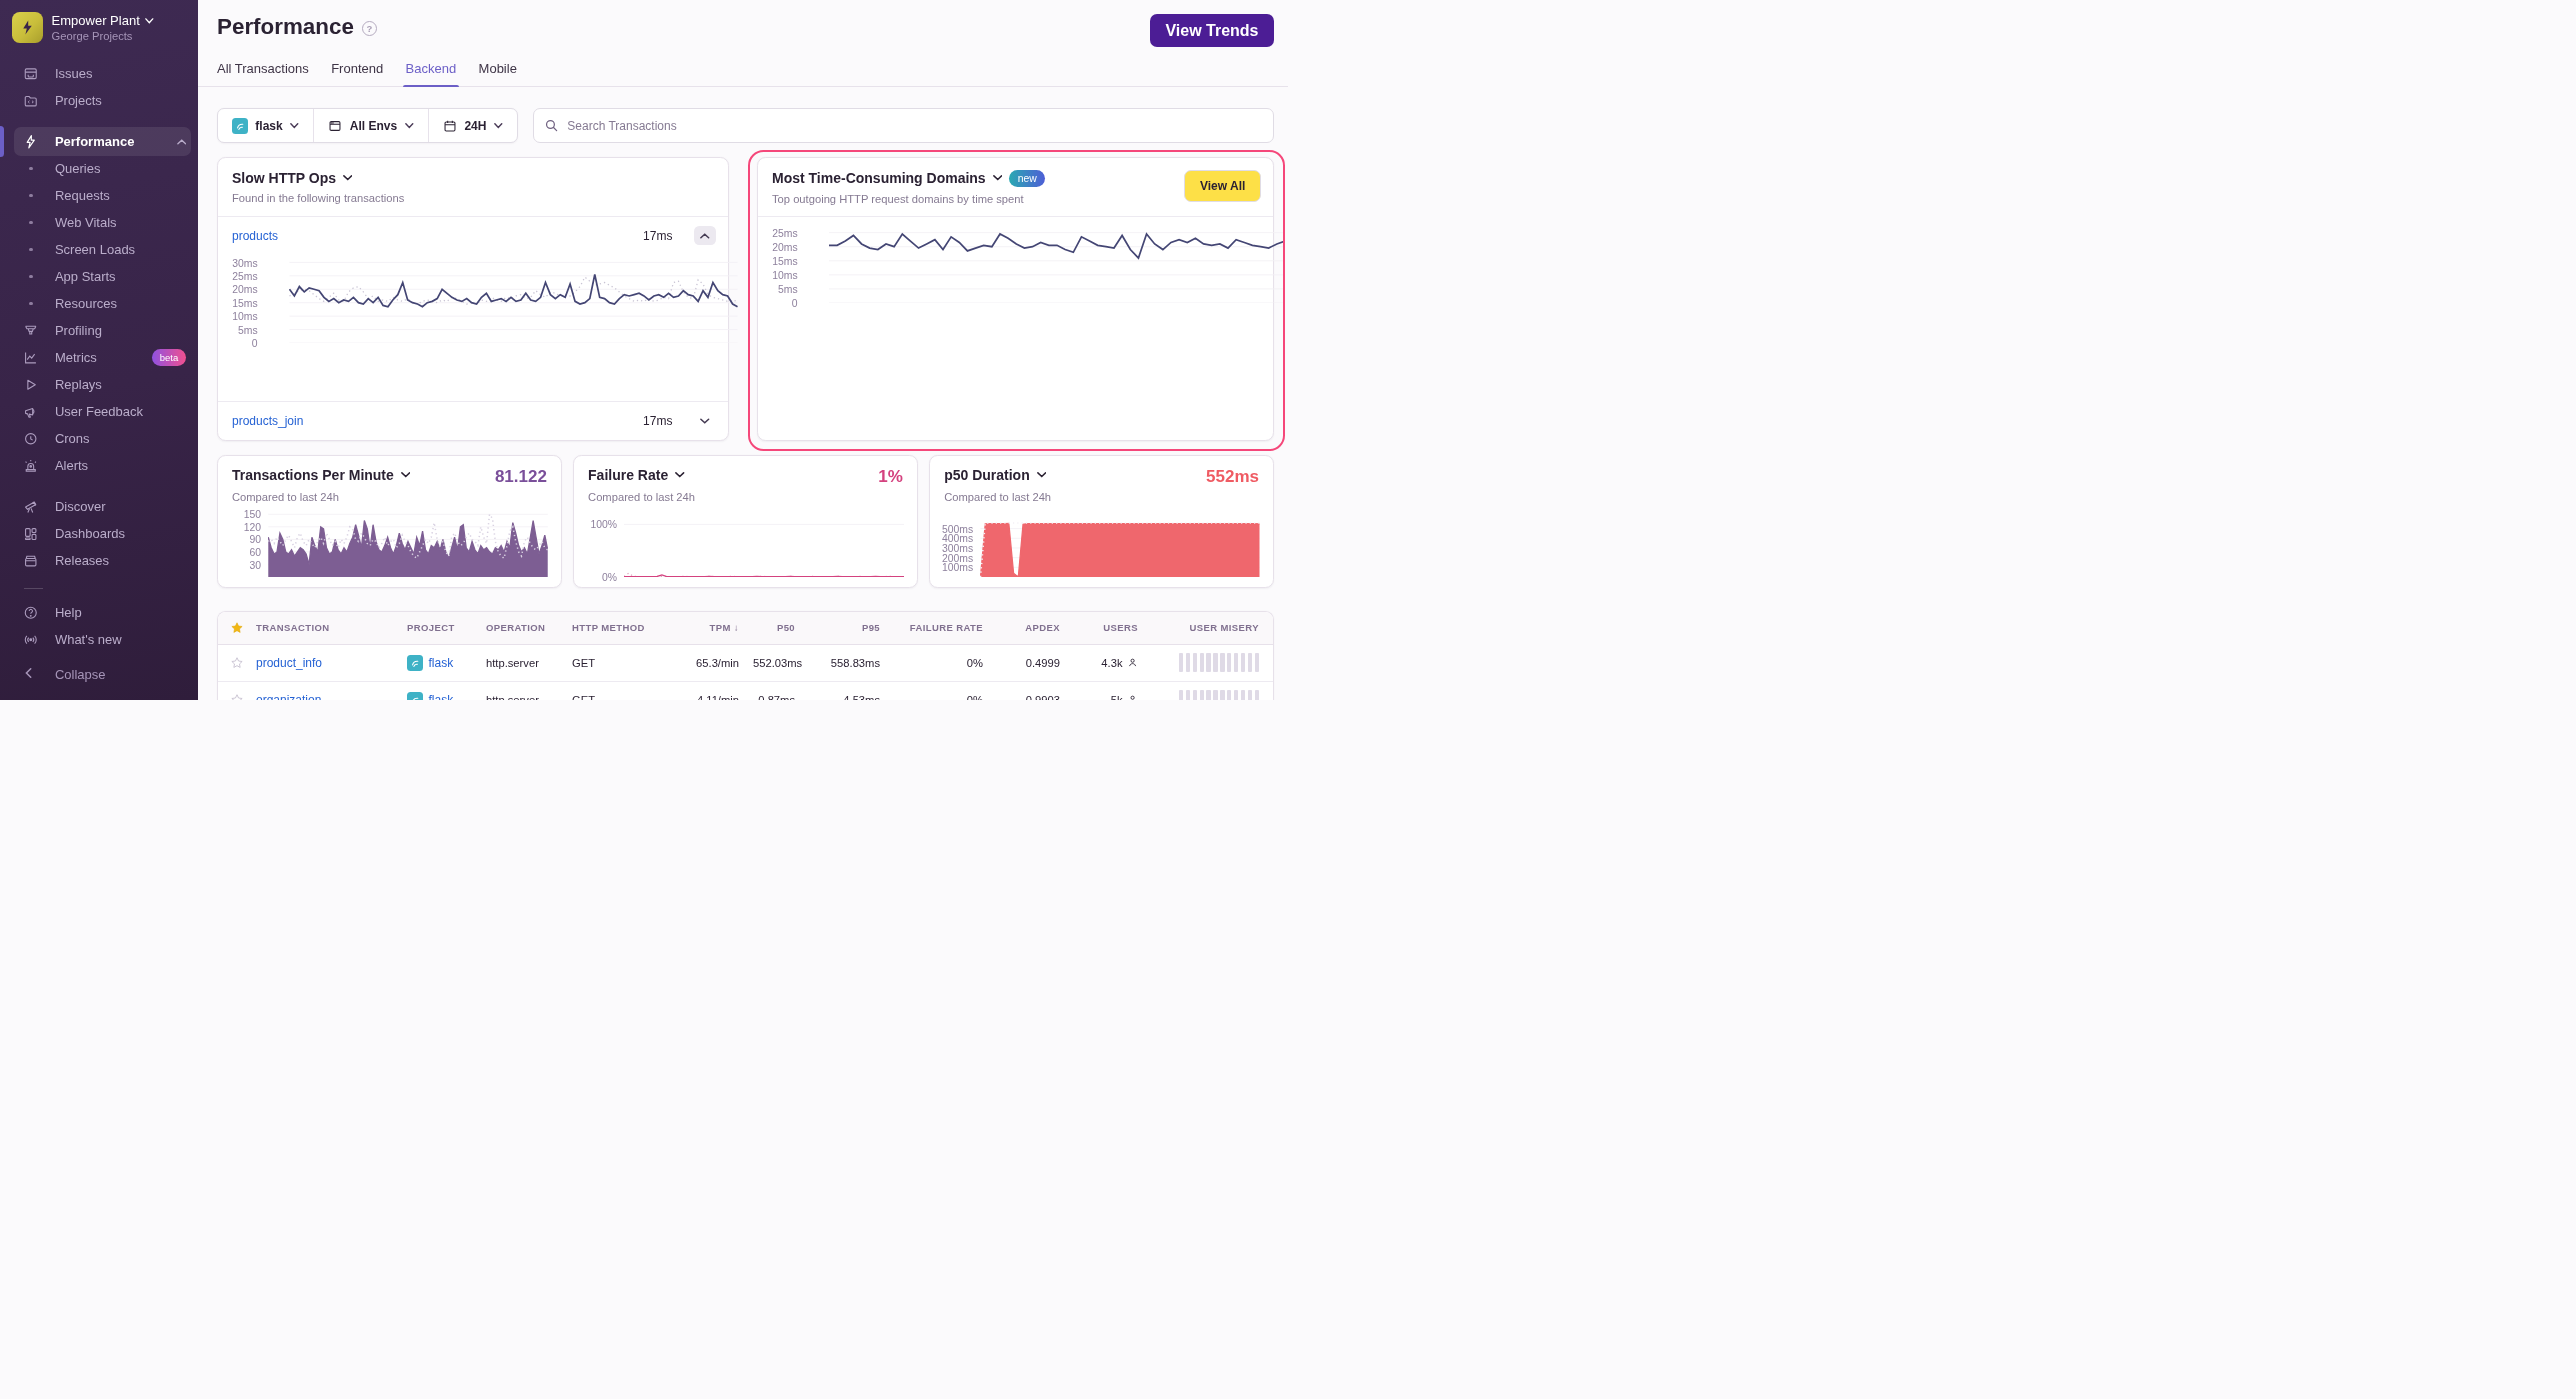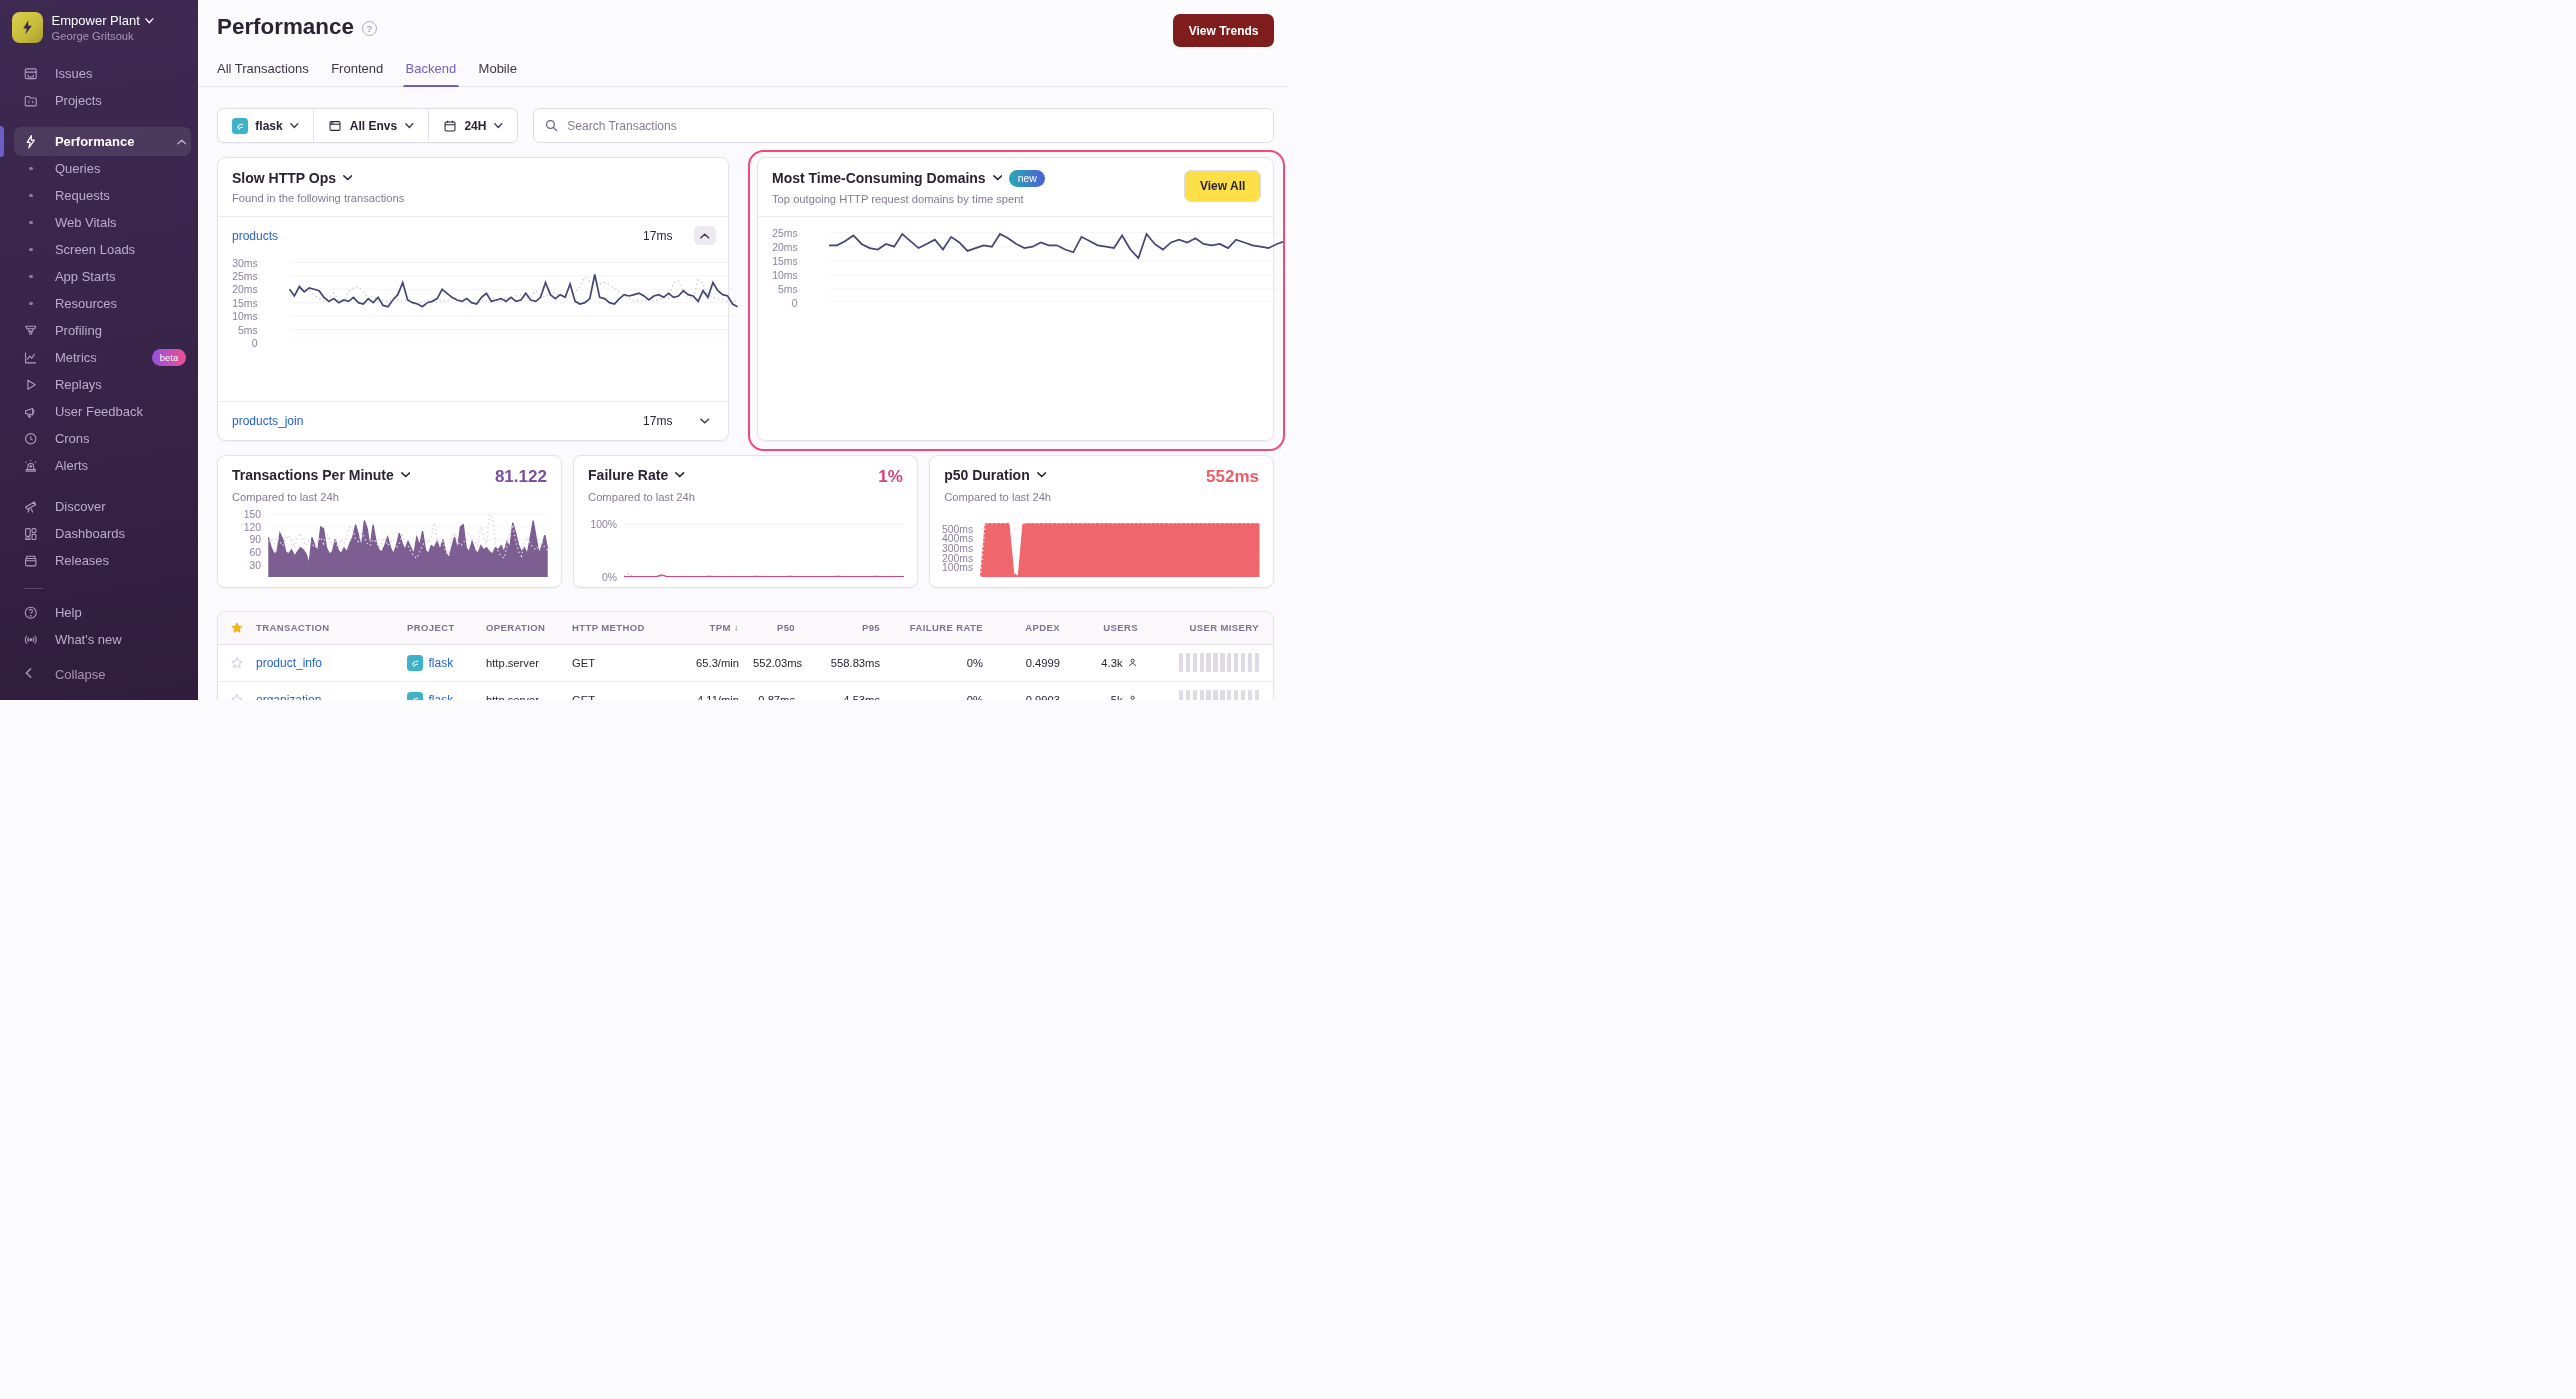--- a/index.html
+++ b/index.html
@@ -36,22 +36,22 @@
   .side-div{height:0.9px;background:rgba(255,255,255,.18);width:19px;margin:14px 0 10.4px 24px;}
   .collapse{margin-top:auto;margin-bottom:12px;}
   .collapse .slabel{color:#A695B8;}
 
   
   .main{position:absolute;left:198px;right:0;top:0;bottom:0;background:#FBFAFC;}
   .header-row{padding:14px 14px 0 19px;position:relative;}
   .page-title{font-size:22.4px;font-weight:700;color:#2B2233;display:flex;align-items:center;gap:7.8px;}
   .qicon{width:15.5px;height:15.5px;border:1.3px solid #B5ABC0;border-radius:50%;color:#A99EB5;
     font-size:9.5px;font-weight:700;display:flex;align-items:center;justify-content:center;margin-top:2.6px;}
-  .view-trends{position:absolute;right:14px;top:14px;height:33px;padding:0 15.5px;background:#7f1d1d;color:#fff;
-    border:none;border-radius:7px;font-size:12px;font-weight:600;cursor:pointer;font-family:inherit;}
+  .view-trends{position:absolute;right:14px;top:14px;height:33px;padding:0 15.5px;background:#4c1d95;color:#fff;
+    border:none;border-radius:7px;font-size:16px;font-weight:600;cursor:pointer;font-family:inherit;}
   .tabs{display:flex;gap:22.4px;padding:21px 0 0 19px;border-bottom:0.9px solid #E7E2EB;}
   .tab{font-size:13px;color:#3E3446;padding-bottom:10.4px;position:relative;cursor:pointer;}
   .tab.active{color:#6C5FC7;}
   .tab.active::after{content:"";position:absolute;left:-2.6px;right:-2.6px;bottom:-0.9px;height:2.6px;background:#6C5FC7;border-radius:2.6px 2.6px 0 0;}
 
   .body{padding:21px 14px 0 19px;}
   .filter-row{display:flex;gap:15.5px;}
   .seg{display:flex;align-items:center;height:35px;background:#fff;border:0.9px solid #E0DCE5;border-radius:7px;
     box-shadow:0 0.9px 1.7px rgba(43,34,51,.04);}
   .seg-btn{display:flex;align-items:center;gap:7.8px;padding:0 14px;font-size:12px;font-weight:600;color:#2B2233;height:100%;cursor:pointer;}
@@ -120,21 +120,21 @@
           <path d="M13 2 L6 13.5 h5 L9 22 l9-12.5 h-5 z" fill="#3A2649"></path>
         </svg>
     </div>
     <div class="org-meta">
       <div class="org-name">
           <span>Empower Plant</span>
         <svg width="8.6" height="6" viewBox="0 0 10 7">
             <polyline points="1,1 5,5.5 9,1" fill="none" stroke="#fff" stroke-width="1.6" stroke-linecap="round"></polyline>
           </svg>
       </div>
-      <div class="org-user">George Gritsouk</div>
+      <div class="org-user">George Projects</div>
     </div>
   </div>
 
   <div class="nav">
     <div class="nav-sec first">
       <div class="sitem">
         <span class="sicon">
             <svg width="15.5" height="15.5" viewBox="0 0 24 24" fill="none" stroke="currentColor" stroke-width="1.7">
               <rect x="3.5" y="4.5" width="17" height="15" rx="2"></rect>
               <path d="M3.5 9.5h17M8 13.5v2a1.5 1.5 0 0 0 1.5 1.5h5A1.5 1.5 0 0 0 16 15.5v-2"></path>

